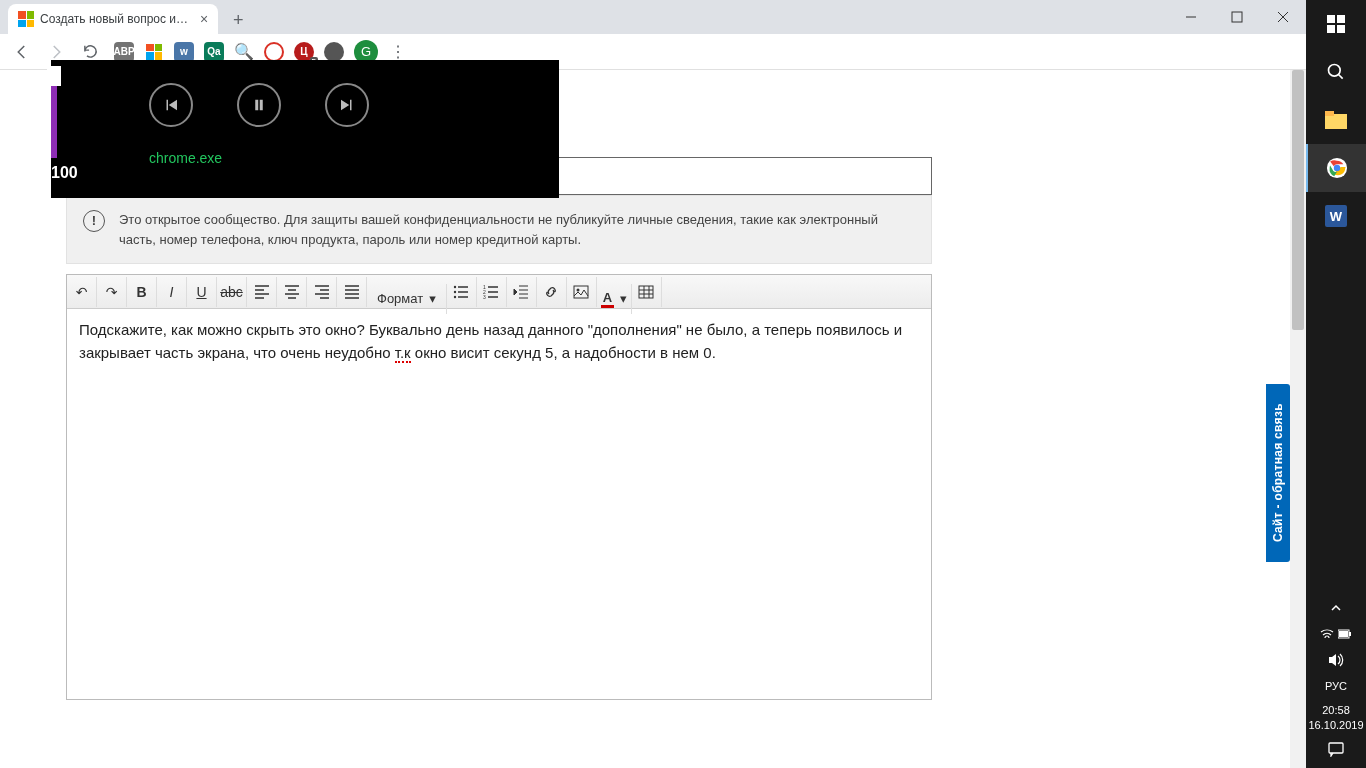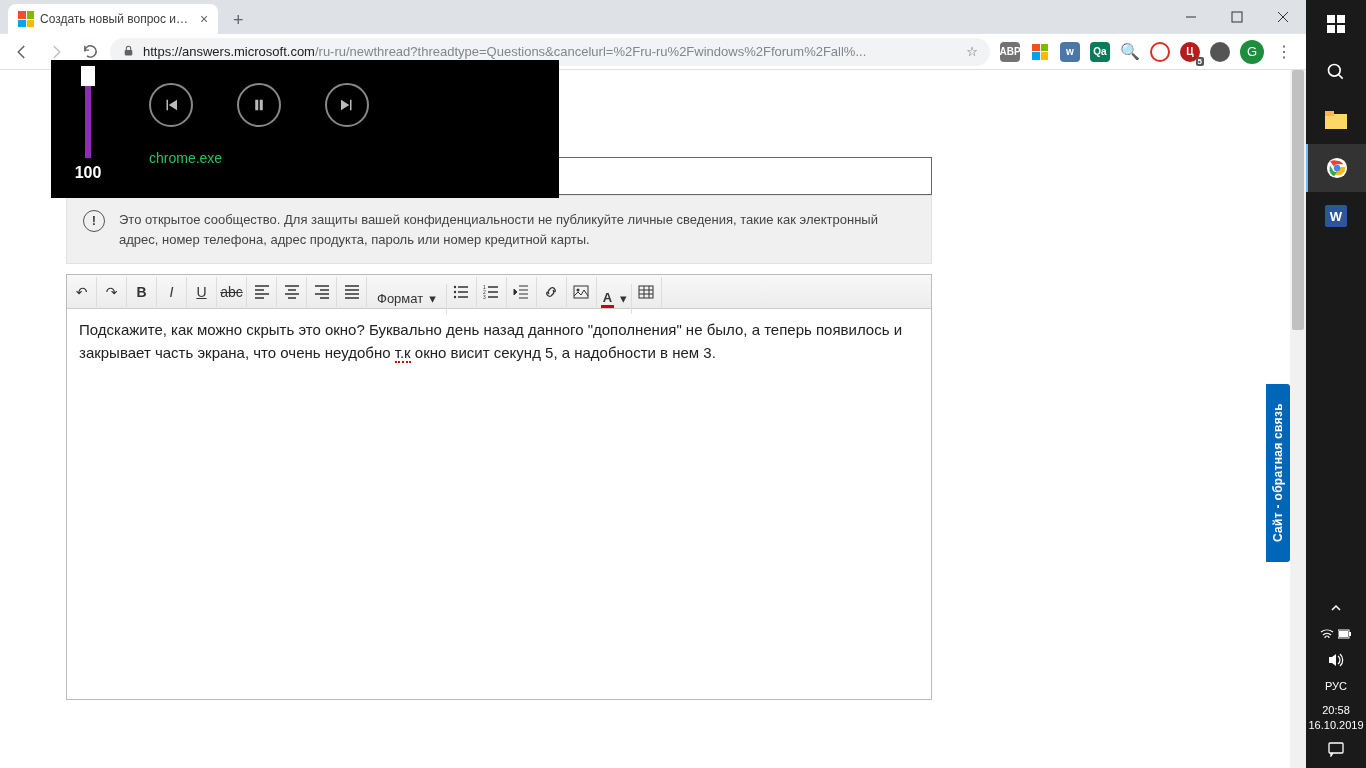--- a/index.html
+++ b/index.html
@@ -55,21 +55,21 @@
 .editor { border: 1px solid #bbb; margin-top: 10px; }
 .editor-toolbar { height: 34px; background: linear-gradient(#f8f8f8,#ececec); border-bottom: 1px solid #ccc; display: flex; align-items: center; }
 .tb-btn { width: 30px; height: 30px; display: flex; align-items: center; justify-content: center; color: #333; font-size: 14px; border-right: 1px solid #ddd; cursor: pointer; }
 .tb-btn.wide { width: auto; padding: 0 10px; gap: 6px; font-size: 13px; margin-top: 14px; }
 .tb-btn svg { width: 16px; height: 16px; }
 .editor-body { min-height: 390px; padding: 10px 12px; font-size: 15px; color: #222; line-height: 1.5; }
 .spell-err { border-bottom: 2px dotted #d00; }
 
 
 .vol-overlay { position: absolute; left: 51px; top: 60px; width: 508px; height: 138px; background: #000; color: #fff; display: flex; z-index: 50; }
-.vol-left { width: 74px; display: flex; flex-direction: column; align-items: center; padding-top: 10px; }
+.vol-left { width: 74px; display: flex; flex-direction: column; align-items: flex-start; padding-top: 10px; }
 .vol-track { width: 6px; height: 88px; background: #5a5a5a; position: relative; }
 .vol-fill { position: absolute; bottom: 0; left: 0; right: 0; background: #8e2db5; }
 .vol-thumb { position: absolute; left: -4px; width: 14px; height: 20px; background: #fff; }
 .vol-val { font-size: 16px; margin-top: 6px; font-weight: 600; }
 .vol-right { flex: 1; display: flex; flex-direction: column; }
 .media-ctrls { flex: 1; display: flex; align-items: center; gap: 44px; padding-left: 24px; }
 .mc { width: 44px; height: 44px; border: 2px solid #888; border-radius: 50%; display: flex; align-items: center; justify-content: center; }
 .mc svg { fill: #bbb; width: 18px; height: 18px; }
 .app-name { font-size: 14px; padding: 0 0 32px 24px; color: #22c55e; }
 
@@ -124,28 +124,20 @@
     <div class="nav-btn disabled">
         <svg width="18" height="18" viewBox="0 0 24 24">
           <path d="M9 4l8 8-8 8" fill="none" stroke="#bdc1c6" stroke-width="2"></path>
         </svg>
       </div>
     <div class="nav-btn">
         <svg width="17" height="17" viewBox="0 0 24 24">
           <path d="M4 12a8 8 0 1 1 3 6.2M4 4v6h6" fill="none" stroke="#5f6368" stroke-width="2"></path>
         </svg>
       </div>
-    <div class="omnibox">
-      <span class="lock"><svg width="13" height="13" viewBox="0 0 24 24">
-            <rect x="5" y="11" width="14" height="10" rx="2" fill="#5f6368"></rect>
-            <path d="M8 11V8a4 4 0 0 1 8 0v3" fill="none" stroke="#5f6368" stroke-width="2"></path>
-          </svg></span>
-      <span class="url"><span class="host">https://answers.microsoft.com</span><span class="path">/ru-ru/newthread?threadtype=Questions&amp;cancelurl=%2Fru-ru%2Fwindows%2Fforum%2Fall%...</span></span>
-      <span class="star">☆</span>
-    </div>
     <div class="ext-icons">
       <div class="ext-ic" style="background:#737373">ABP</div>
       <div class="ext-ic" style="background:none">
           <span style="display:grid;grid-template:1fr 1fr/1fr 1fr;gap:1px;width:16px;height:16px">
             <span style="background:#f25022"></span>
             <span style="background:#7fba00"></span>
             <span style="background:#00a4ef"></span>
             <span style="background:#ffb900"></span>
           </span>
         </div>
@@ -160,21 +152,21 @@
     <div class="nav-btn">⋮</div>
   </div>
 
   <div class="page">
     <div class="page-inner">
       <h1 class="page-title">Задать вопрос</h1>
       <div class="form-area">
         <input class="title-input" type="text" value="Появилось дополнительное окно у индикатора громкости" style="">
         <div class="notice">
           <div class="ni">!</div>
-          <div>Это открытое сообщество. Для защиты вашей конфиденциальности не публикуйте личные сведения, такие как электронный адрес, номер телефона, адрес продукта, пароль или номер кредитной карты.</div>
+          <div>Это открытое сообщество. Для защиты вашей конфиденциальности не публикуйте личные сведения, такие как электронный часть, номер телефона, ключ продукта, пароль или номер кредитной карты.</div>
         </div>
         <div class="editor">
           <div class="editor-toolbar">
             <div class="tb-btn">↶</div>
             <div class="tb-btn">↷</div>
             <div class="tb-btn">
                 <b>B</b>
               </div>
             <div class="tb-btn">
                 <i>I</i>
@@ -247,21 +239,21 @@
                 <span>▾</span>
               </div>
             <div class="tb-btn">
                 <svg viewBox="0 0 16 16">
                   <rect x="1" y="2" width="14" height="12" fill="none" stroke="#333"></rect>
                   <path d="M1 6h14M1 10h14M6 2v12M11 2v12" stroke="#333"></path>
                 </svg>
               </div>
           </div>
           <div class="editor-body">
-            <span>Подскажите, как можно скрыть это окно? Буквально день назад данного "дополнения" не было, а теперь появилось и закрывает часть экрана, что очень неудобно </span><span class="spell-err">т.к</span><span> окно висит секунд 5, а надобности в нем 3.</span>
+            <span>Подскажите, как можно скрыть это окно? Буквально день назад данного "дополнения" не было, а теперь появилось и закрывает часть экрана, что очень неудобно </span><span class="spell-err">т.к</span><span> окно висит секунд 5, а надобности в нем 0.</span>
           </div>
         </div>
       </div>
     </div>
     <div class="page-scrollbar">
         <div class="thumb"></div>
       </div>
     <div class="feedback-tab">Сайт - обратная связь</div>
   </div>
 </div>

